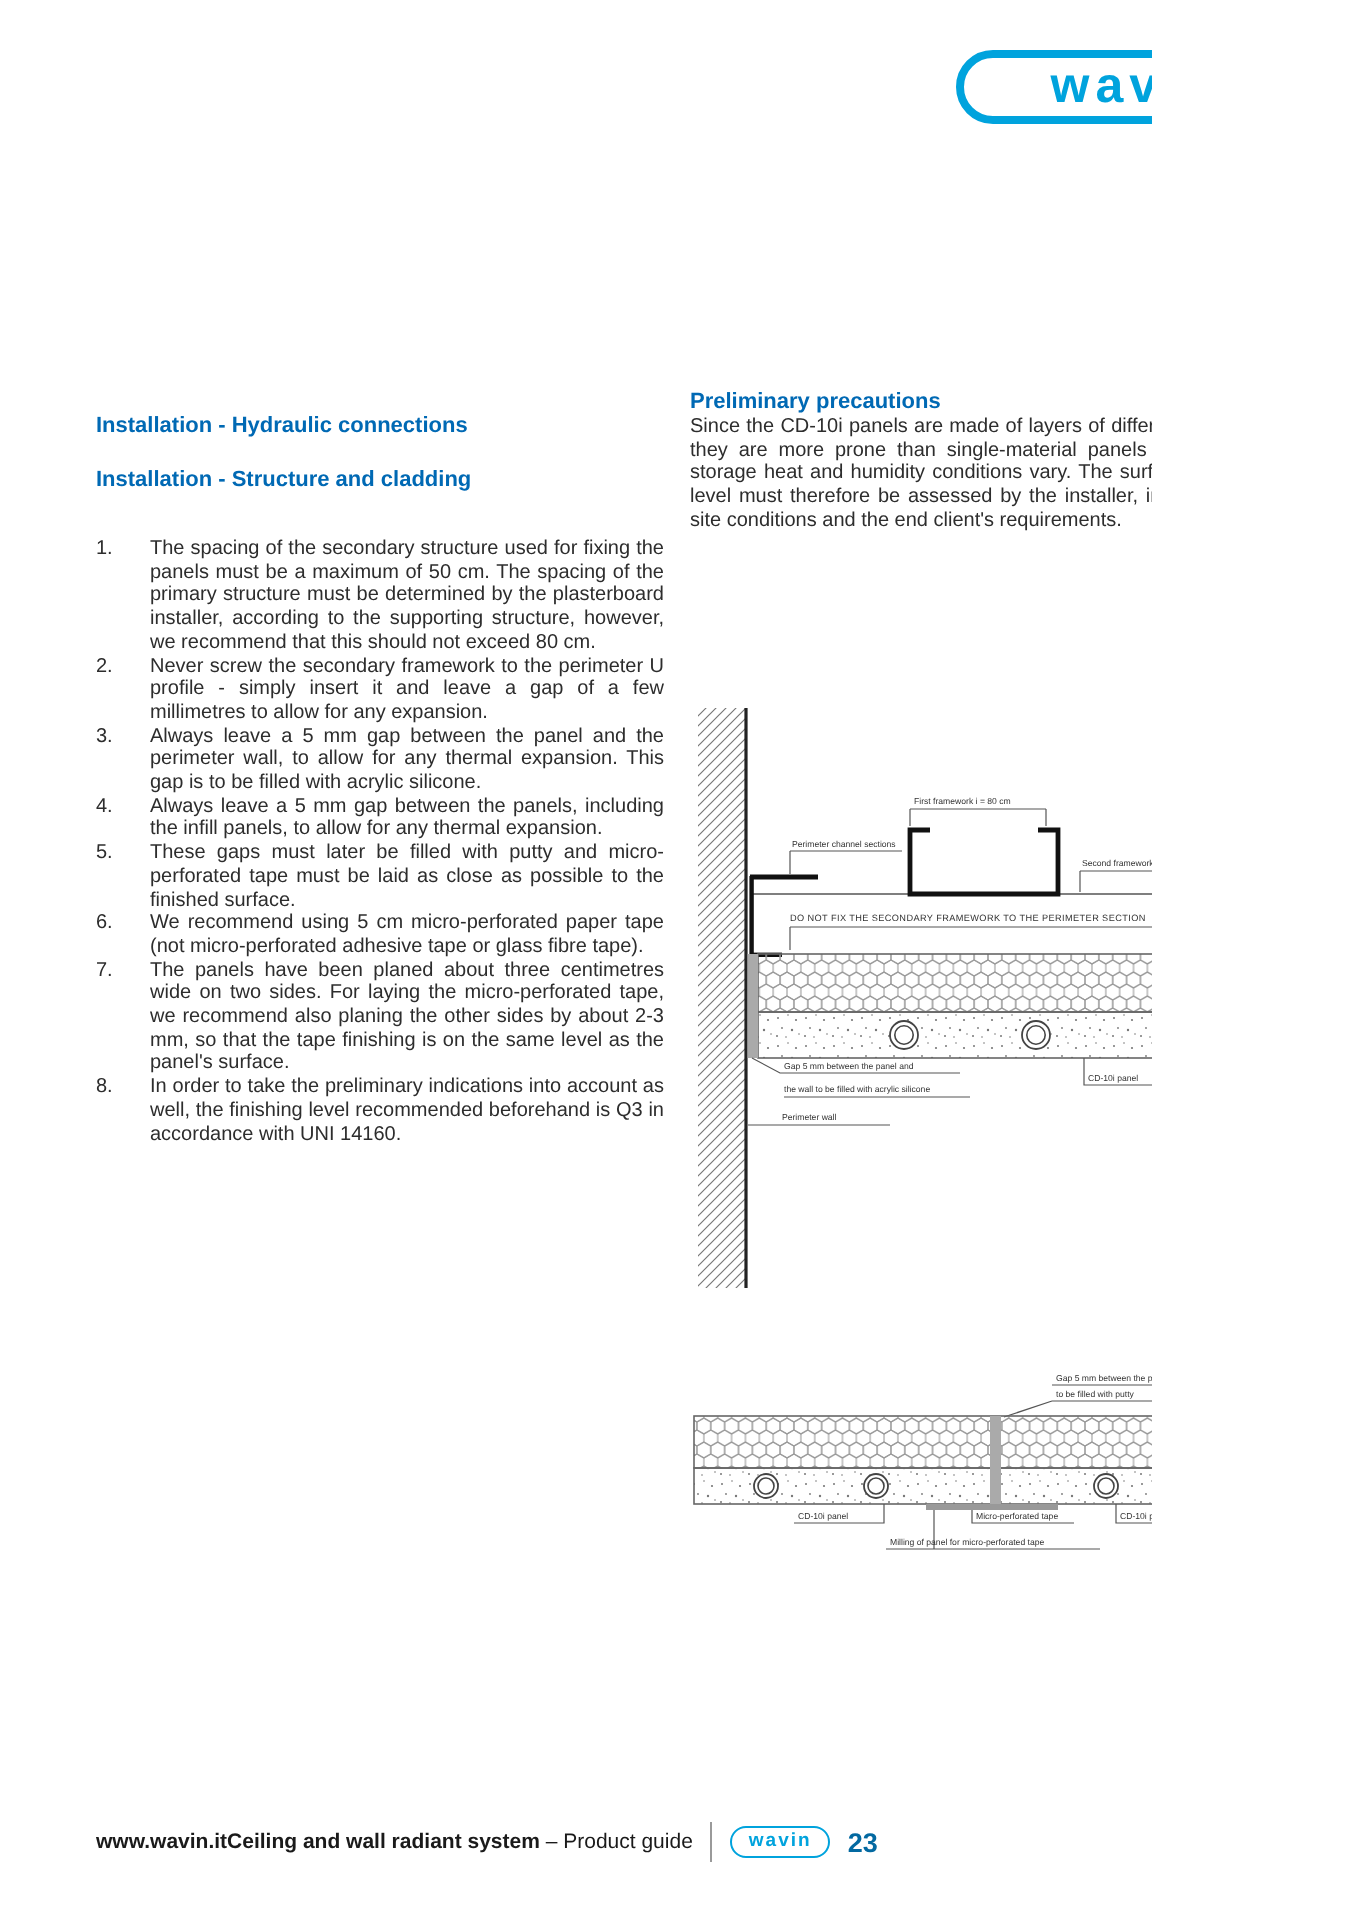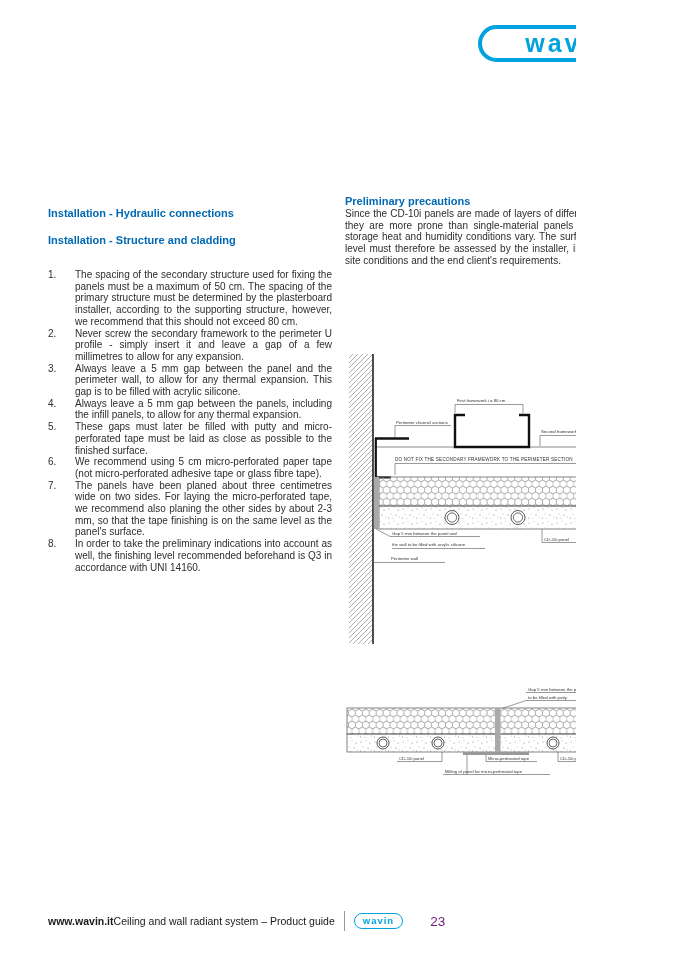--- a/index.html
+++ b/index.html
@@ -44,28 +44,28 @@
 
   
   .footer {
     position:absolute; left:48px; top:911px; width:568px;
     display:flex; align-items:center; justify-content:flex-start;
     font-size:10.5px;
   }
   .site { font-weight:bold; color:#1a1a1a; }
   .footer-right { display:flex; align-items:center; gap:9px; }
   .doc-title { color:#1a1a1a; }
-  .doc-title b { font-weight:normal; }
+  .doc-title b { font-weight:bold; }
   .divider { width:1px; height:20px; background:#9a9a9a; display:inline-block; }
   .badge {
     border:1.5px solid #00a3dd; border-radius:10px;
     color:#00a3dd; font-weight:bold; font-size:9.5px; letter-spacing:1px;
     padding:1px 8px 2px 8px; line-height:11px;
   }
-  .pagenum { color:#701a75; font-weight:normal; font-size:13.5px; margin-left:18px; }
+  .pagenum { color:#0369a1; font-weight:bold; font-size:13.5px; margin-left:0; }
 </style>
 </head>
 <body>
 
 <div class="page">
 
   <div class="logo">
     <span>wavin</span>
   </div>
 

